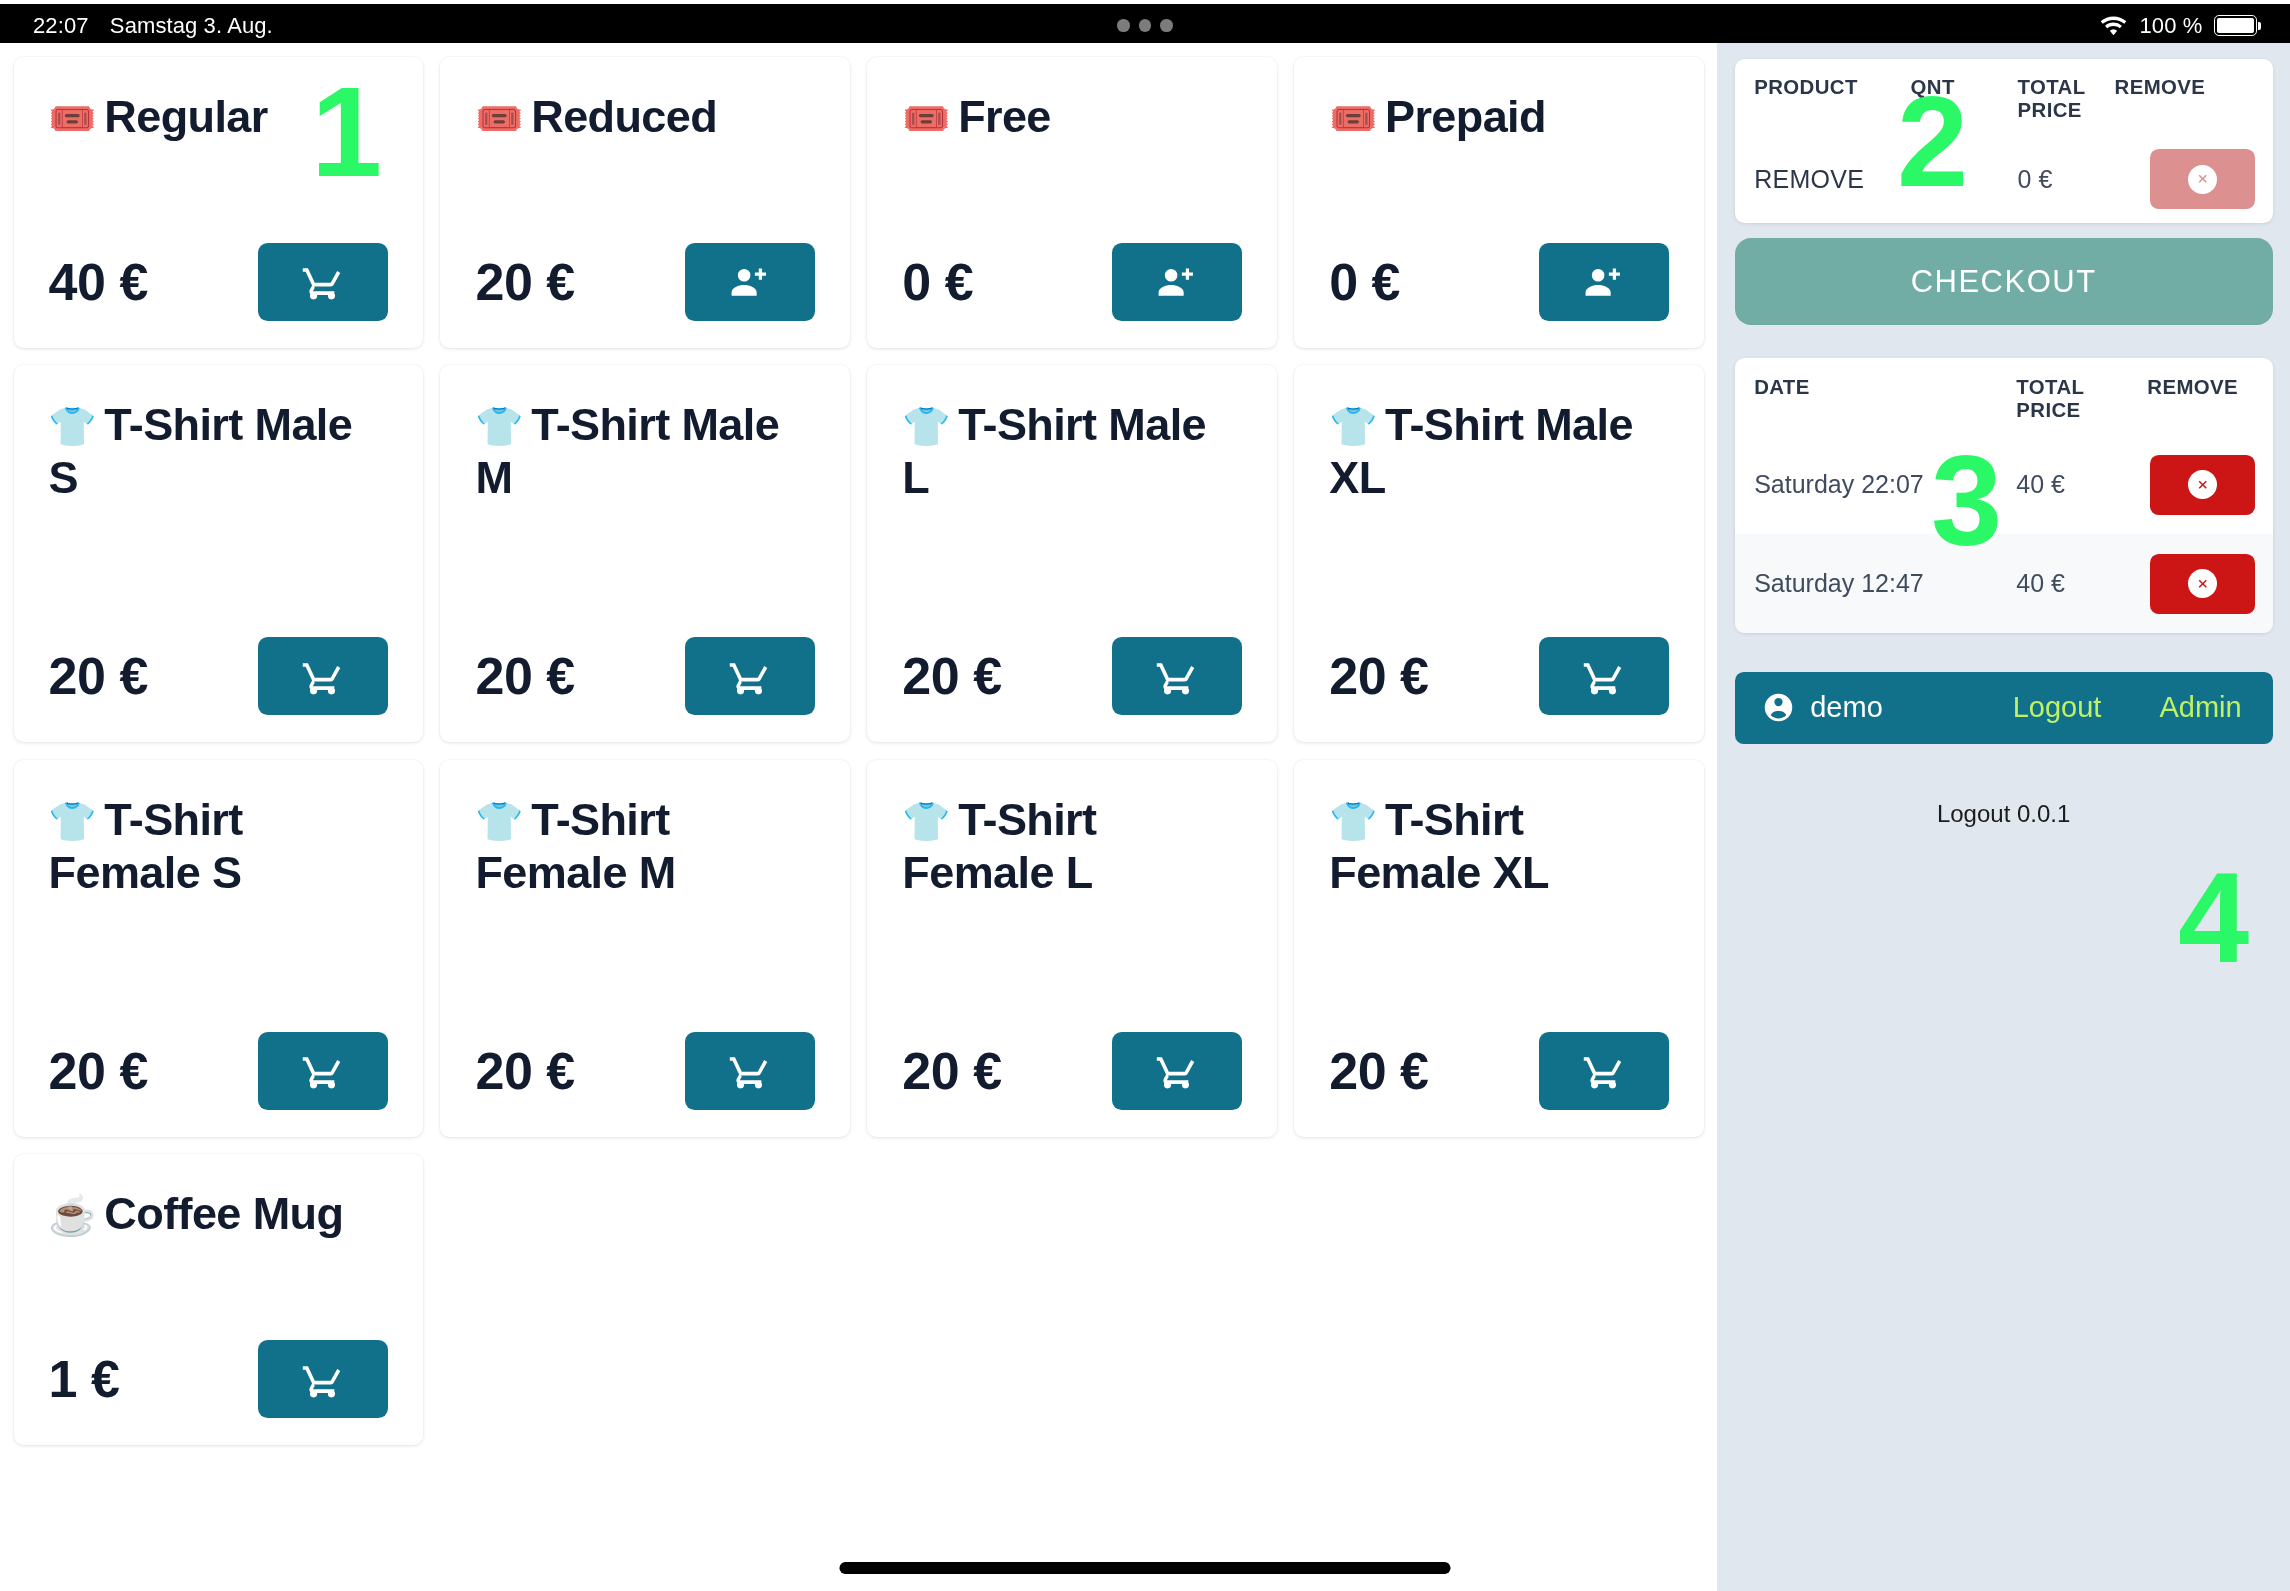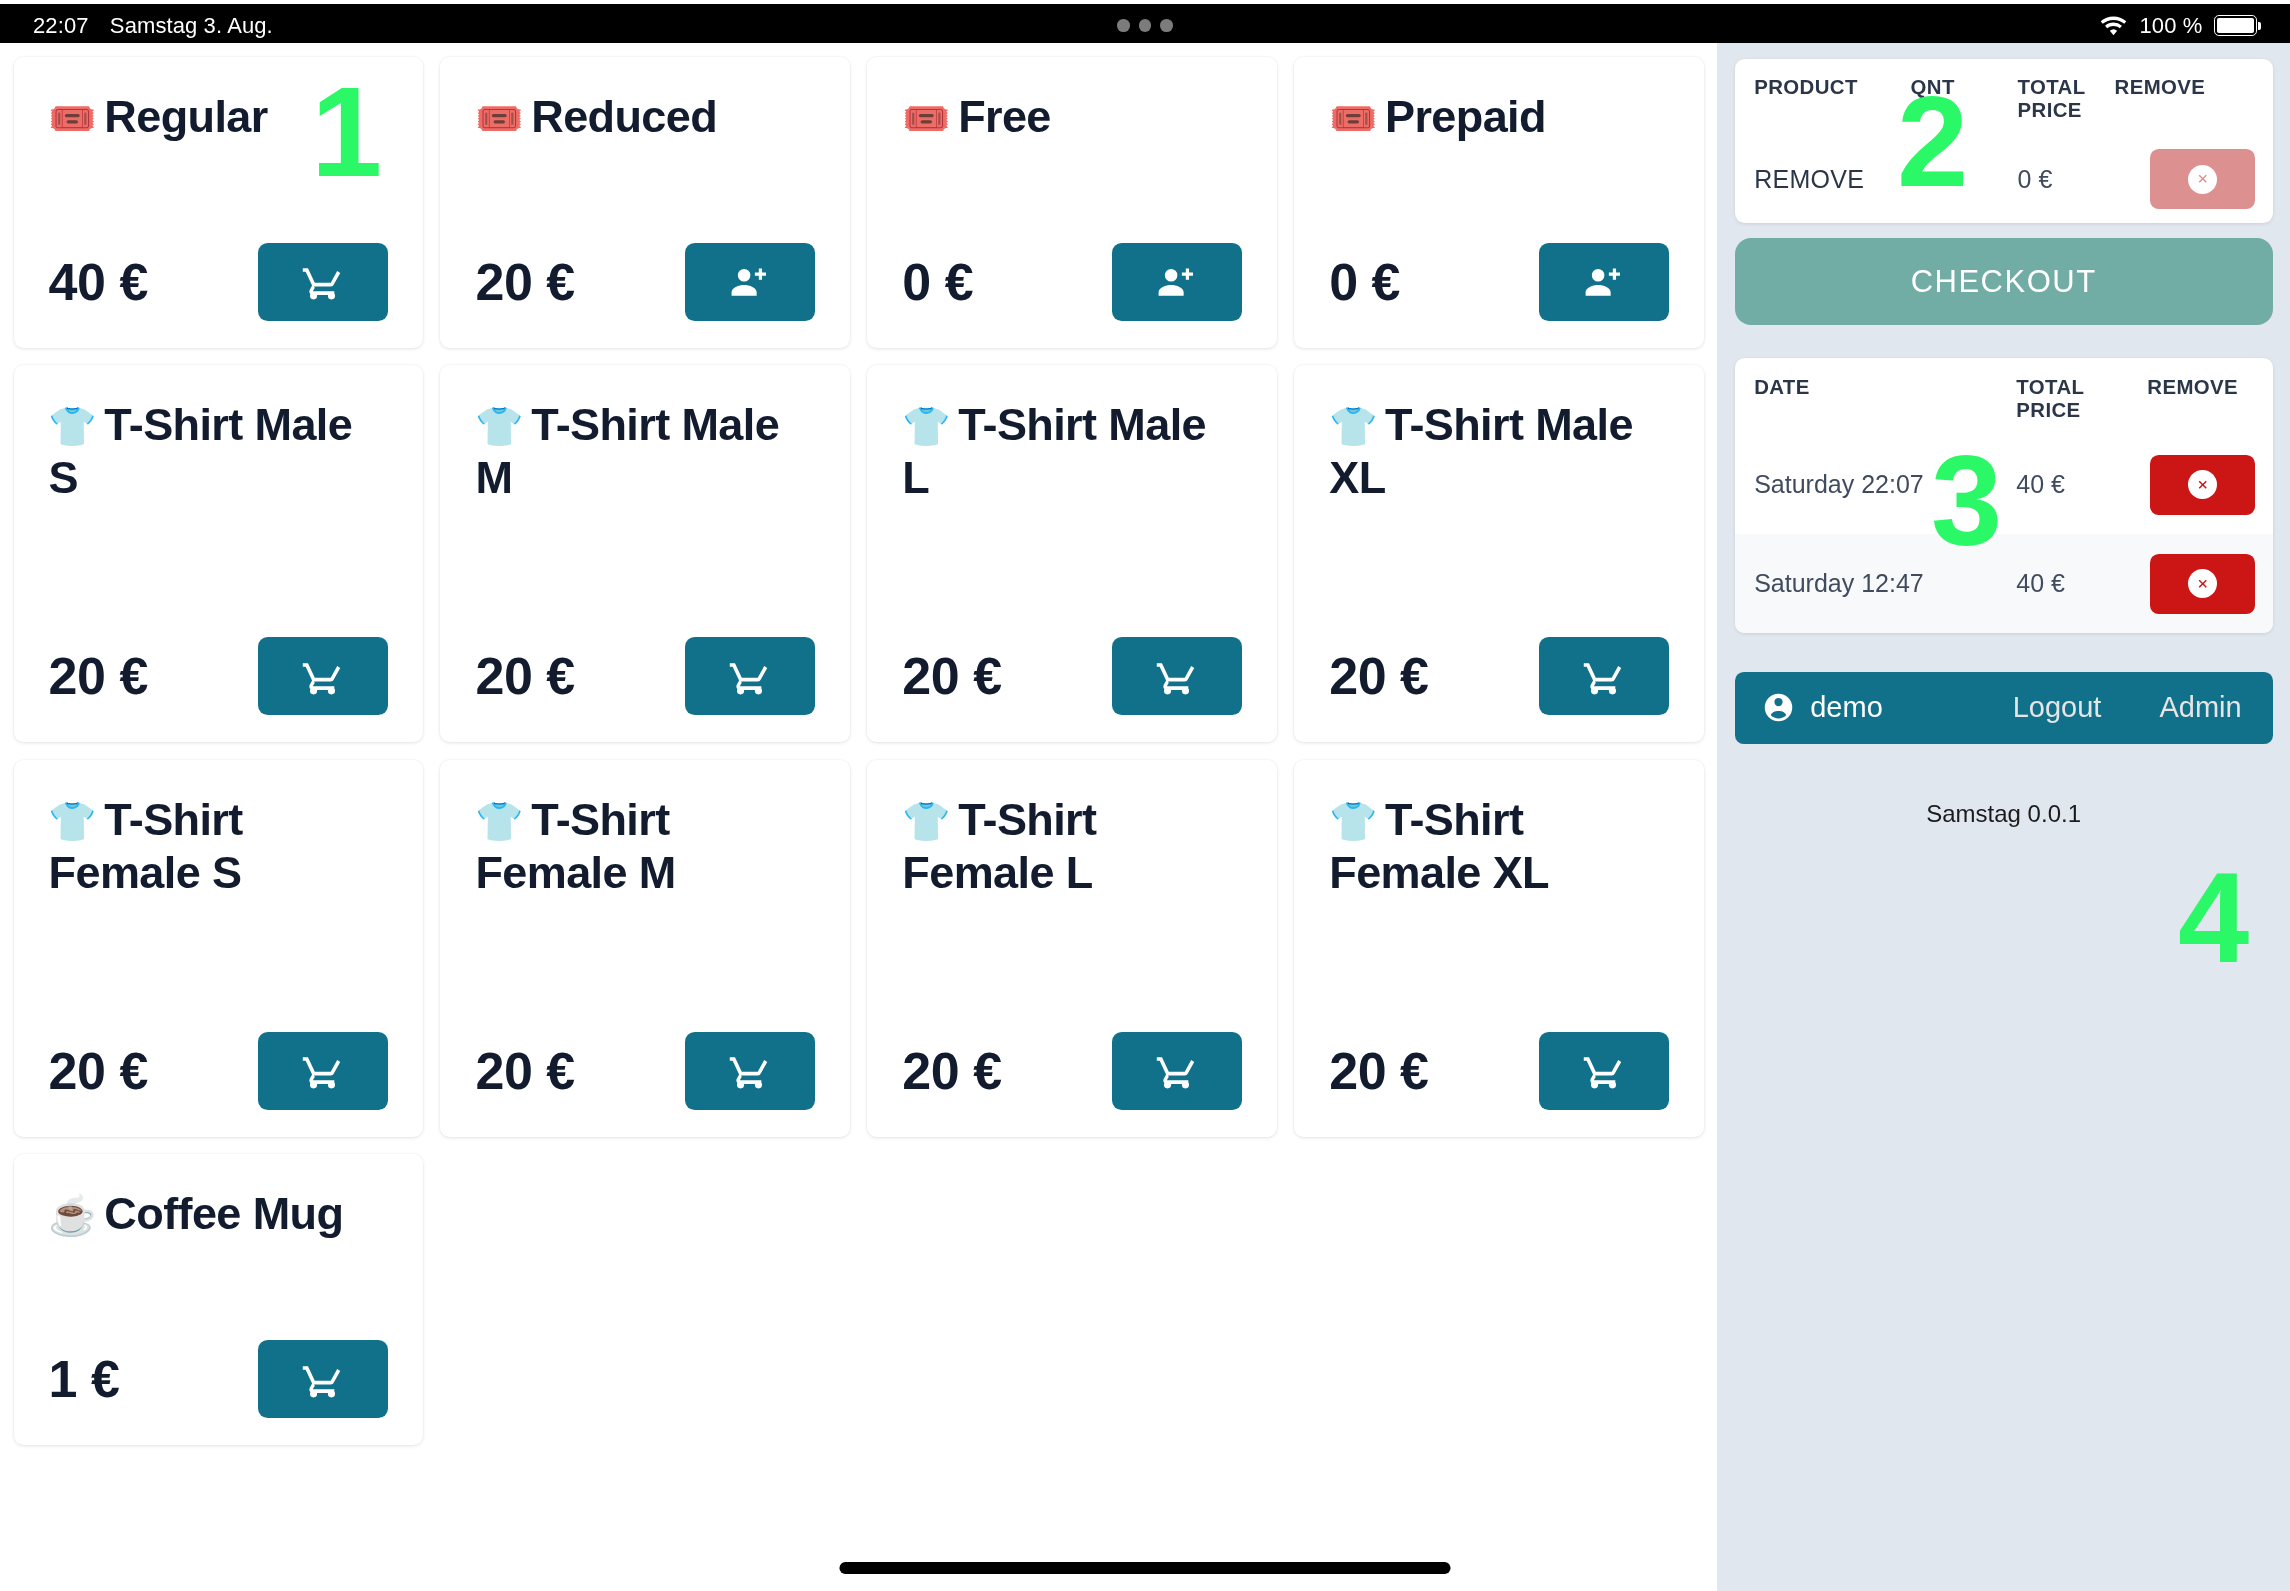--- a/index.html
+++ b/index.html
@@ -179,21 +179,21 @@
     height: 72px;
     display: flex; align-items: center;
     padding: 0 27px;
     color: #ffffff;
     font-size: 29px;
     justify-content: space-between;
   }
   .user-chip { display: flex; align-items: center; gap: 15.5px; }
   .user-ico { width: 33px; height: 33px; display: block; }
   .userbar-link {
-    margin-left: auto; cursor: pointer; color: #e5e5e5;
+    margin-left: auto; cursor: pointer; color: #bef264;
   }
   .userbar-link + .userbar-link { margin-left: 58px; margin-right: 3.9px; }
 
   .version {
     margin-top: 56px;
     text-align: center;
     font-size: 24px;
     color: #1b1b1b;
   }
 
@@ -507,21 +507,21 @@
             <svg class="user-ico" viewBox="0 0 24 24">
               <path fill="#fff" d="M12 2a10 10 0 1 0 0 20 10 10 0 0 0 0-20zm0 3a3 3 0 1 1 0 6 3 3 0 0 1 0-6zm0 15a7.9 7.9 0 0 1-5.6-2.3c.4-2 3-3.1 5.6-3.1s5.2 1.1 5.6 3.1A7.9 7.9 0 0 1 12 20z"></path>
             </svg>
           </span>
           <span>demo</span>
         </span>
         <span class="userbar-link">Logout</span>
         <span class="userbar-link">Admin</span>
       </div>
 
-      <div class="version">Samstag 0.0.1</div>
+      <div class="version">Logout 0.0.1</div>
     </div>
   </div>
 
   <div class="anno" id="anno-1">1</div>
   <div class="anno" id="anno-2">2</div>
   <div class="anno" id="anno-3">3</div>
   <div class="anno" id="anno-4">4</div>
 
   <div class="home-indicator"></div>
 </div>

